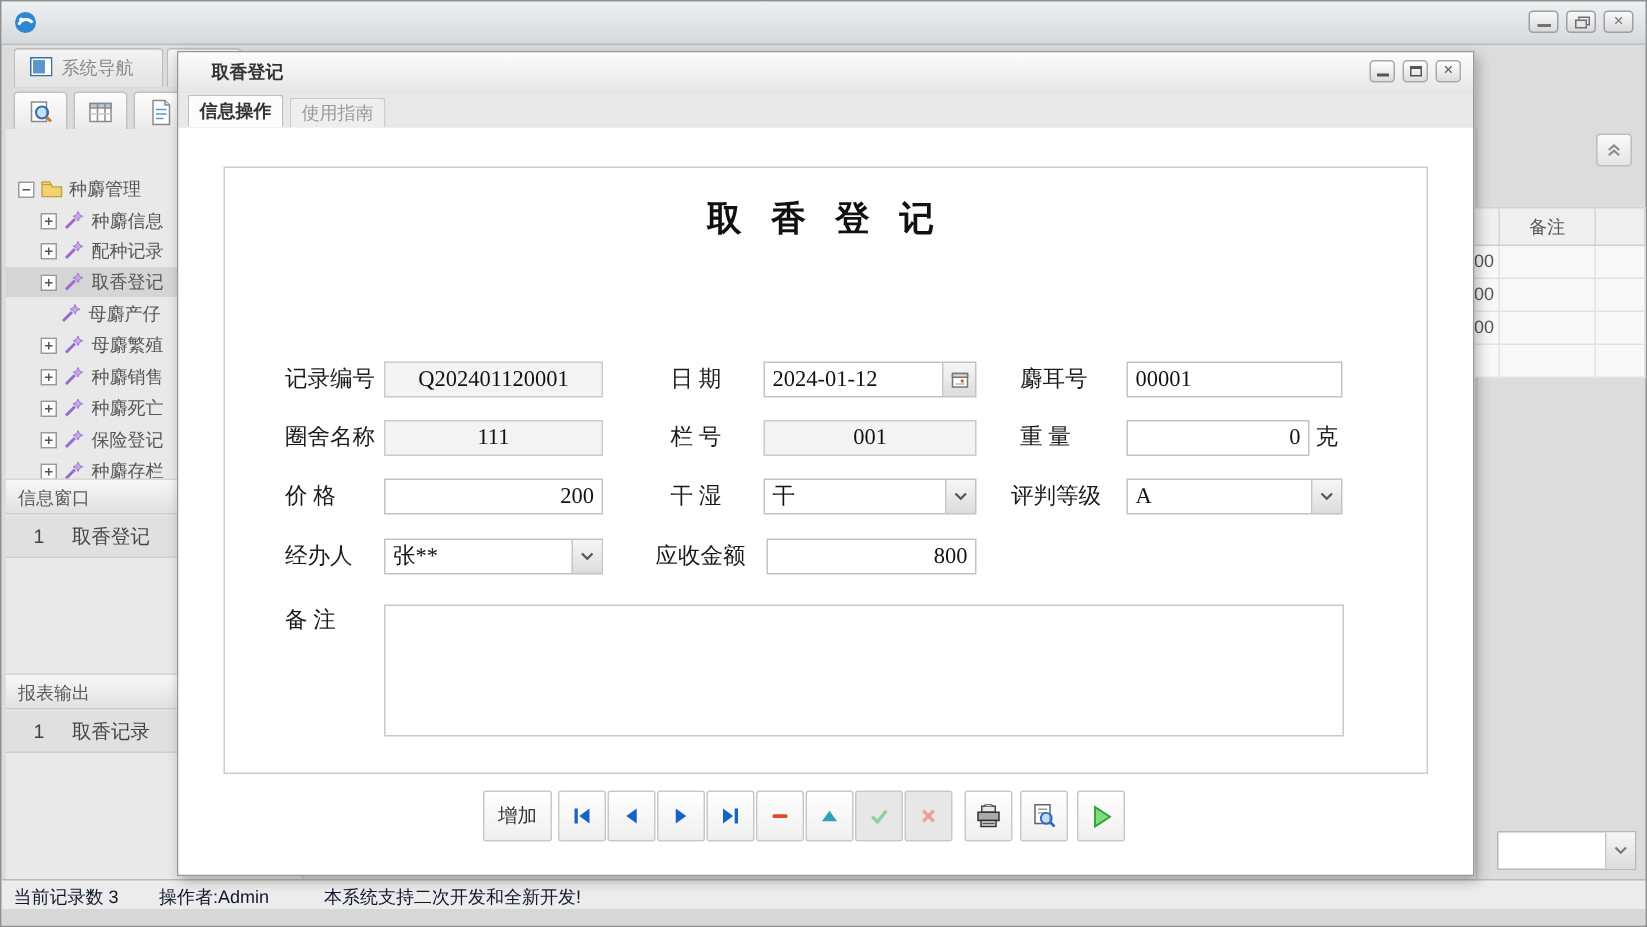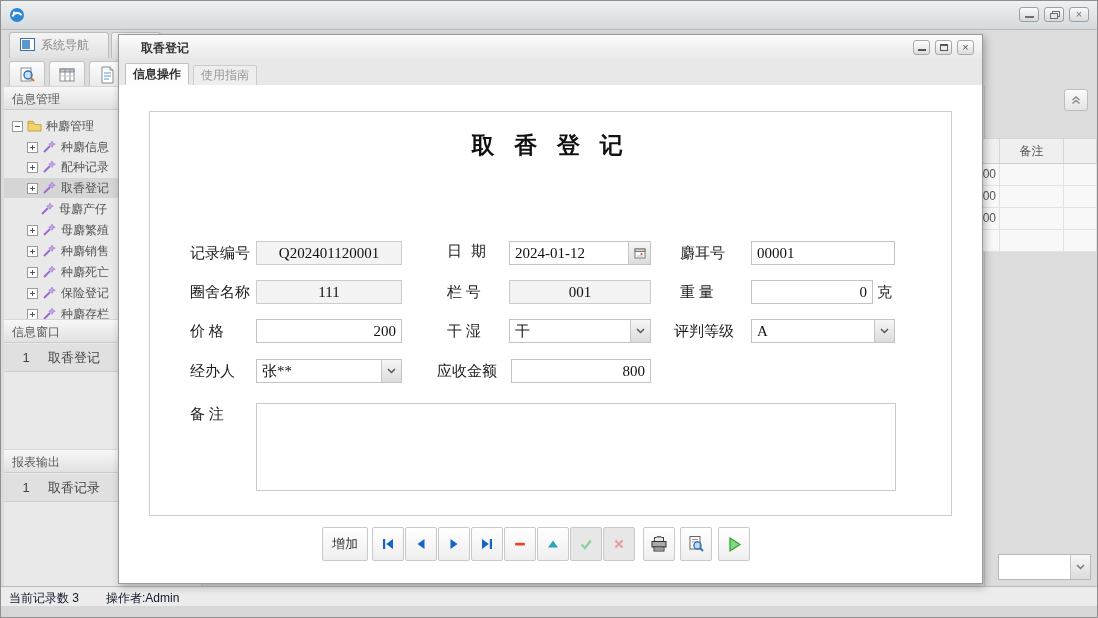--- a/index.html
+++ b/index.html
@@ -161,23 +161,20 @@
           <path d="M3 1 h8 l3 3 v13 h-11 z" fill="#fff" stroke="#8a8a8a"></path>
           <path d="M11 1 v3 h3" fill="#dce8f5" stroke="#8a8a8a"></path>
           <line x1="5" y1="7" x2="12" y2="7" stroke="#5c96cf"></line>
           <line x1="5" y1="10" x2="12" y2="10" stroke="#5c96cf"></line>
           <line x1="5" y1="13" x2="10" y2="13" stroke="#5c96cf"></line>
         </svg>
     </div>
   </div>
 
   <div class="sidebar">
-    <div class="side-header" style="top:0;">
-      <span>信息管理</span>
-    </div>
 
     <div class="tree-row" style="top:30px;">
       <span class="ebox">
           <i class="h"></i>
         </span>
       <span class="ticon">
         <svg width="15" height="13" viewBox="0 0 16 14">
             <path d="M1 4 h6 l1.5 2 H15 v7 H1z" fill="#f3d370" stroke="#c3a23c"></path>
             <path d="M1 2.5 h5.5 l1.2 1.8 H1z" fill="#f8e49a" stroke="#c3a23c"></path>
           </svg>
@@ -336,20 +333,21 @@
     <span class="arrowbtn">
       <svg width="9" height="6" viewBox="0 0 9 6">
           <path d="M1 1 L4.5 4.5 L8 1" fill="none" stroke="#777" stroke-width="1.5"></path>
         </svg>
     </span>
   </div>
 
   <div class="statusbar">
     <span style="left:8px;">当前记录数 3</span>
     <span style="left:105px;">操作者:Admin</span>
+    <span style="left:215px;">本系统支持二次开发和全新开发!</span>
   </div>
   <div class="bottomstrip"></div>
 
   <div class="modal">
     <div class="m-titlebar">
       <span class="m-title">取香登记</span>
       <span class="mctrl" style="right:52px;">
           <i class="minbar"></i>
         </span>
       <span class="mctrl" style="right:30px;">
@@ -361,21 +359,21 @@
       <div class="m-tab active">信息操作</div>
       <div class="m-tab inactive">使用指南</div>
     </div>
 
     <div class="m-content">
       <div class="fpanel"></div>
       <div class="fheading">取 香 登 记</div>
 
       <span class="flabel" style="left:71px;top:156px;">记录编号</span>
       <input class="fld ro" style="left: 137px; top: 156px; width: 146px;" readonly="" value="Q202401120001">
-      <span class="flabel" style="left:328px;top:156px;font-family:Liberation Mono, monospace;">日 期</span>
+      <span class="flabel" style="left:328px;top:156px;">日 期</span>
       <div class="datebox" style="left:390px;top:156px;width:142px;">
         <input value="2024-01-12" style="">
         <span class="arrowbtn" style="width:21px;">
           <svg width="12" height="12" viewBox="0 0 12 12">
               <rect x="1" y="2" width="10" height="9" fill="#fff" stroke="#777"></rect>
               <rect x="1" y="2" width="10" height="2.5" fill="#d8d8d8" stroke="#777"></rect>
               <circle cx="7.5" cy="7" r="1.1" fill="#c06030"></circle>
               <line x1="3" y1="9" x2="9" y2="9" stroke="#999" stroke-width=".7"></line>
             </svg>
         </span>

